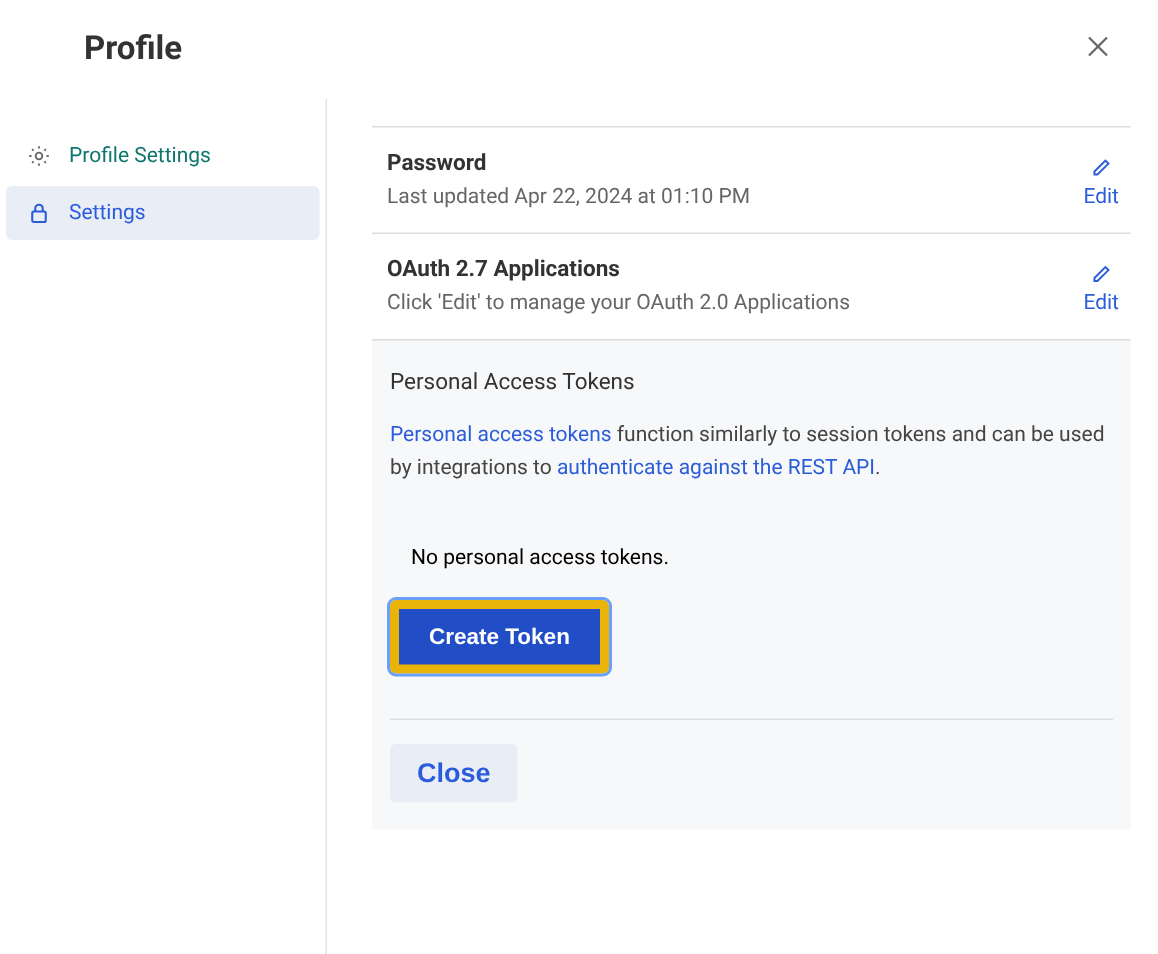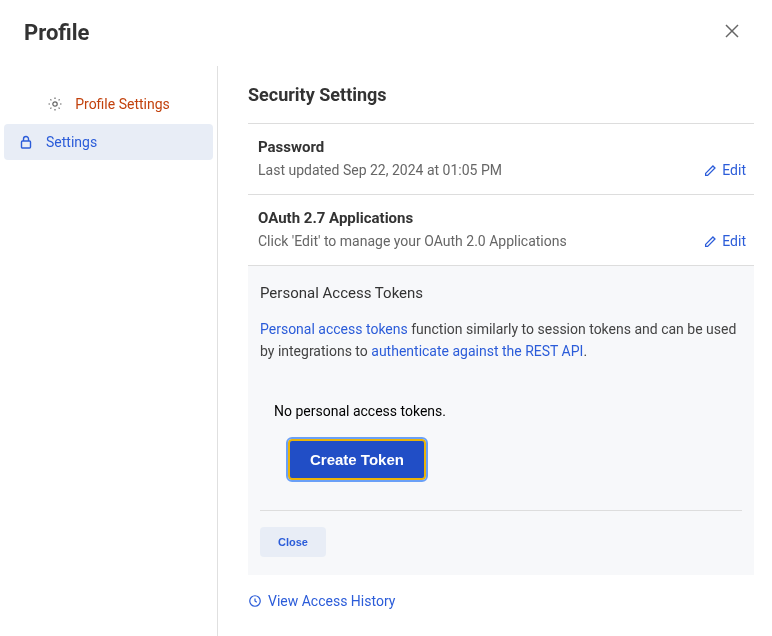--- a/index.html
+++ b/index.html
@@ -18,20 +18,21 @@
     .header {
       display: flex;
       justify-content: space-between;
       align-items: center;
       padding: 18px 24px 20px 24px;
     }
     .header-title {
       font-size: 22px;
       font-weight: 700;
       color: #333;
+      margin-left: 32px;
     }
     .close-x {
       font-size: 20px;
       color: #666;
       cursor: pointer;
       padding: 4px 8px;
       line-height: 1;
     }
     .content {
       display: flex;
@@ -50,22 +51,21 @@
       border-radius: 4px;
       cursor: pointer;
       font-size: 14px;
       gap: 12px;
     }
     .sidebar-item.active {
       background: #e8edf6;
       color: #2b5cd9;
     }
     .sidebar-item:not(.active) {
-      color: #c2410c;
-      justify-content: center;
+      color: #0f766e;
     }
     .sidebar-icon {
       width: 16px;
       height: 16px;
       flex-shrink: 0;
     }
     .main {
       flex: 1;
       padding: 18px 18px 0 30px;
       overflow-y: auto;
@@ -96,20 +96,21 @@
       color: #666;
     }
     .edit-link {
       display: flex;
       align-items: center;
       gap: 5px;
       color: #2b5cd9;
       font-size: 14px;
       cursor: pointer;
       padding-right: 8px;
+      flex-direction: column;
     }
     .pat-panel {
       background: #f7f8fa;
       border: none;
       border-top: 1px solid #ddd;
       padding: 18px 12px 18px 12px;
     }
     .pat-title {
       font-size: 15px;
       font-weight: 400;
@@ -127,41 +128,40 @@
       cursor: pointer;
     }
     .pat-empty {
       font-size: 14px;
       color: #000000;
       padding: 12px 14px 20px 14px;
     }
     .btn-primary {
       background: #214ec6;
       color: #fff;
-      border: 2px solid #eab308;
+      border: 6px solid #eab308;
       outline: 2px solid #6aa0f7;
       outline-offset: 0;
       border-radius: 4px;
       padding: 10px 20px;
       font-size: 15px;
       font-weight: 700;
       cursor: pointer;
-      margin-left: 28px;
     }
     .divider {
       border-top: 1px solid #ddd;
       margin: 30px 0 16px 0;
     }
     .btn-secondary {
       background: #e8edf6;
       color: #2b5cd9;
       border: none;
       border-radius: 4px;
       padding: 9px 18px;
-      font-size: 11px;
+      font-size: 18px;
       font-weight: 600;
       cursor: pointer;
     }
     .footer-links {
       display: flex;
       gap: 22px;
       padding: 18px 0 12px 0;
       font-size: 14px;
     }
     .footer-link {
@@ -204,27 +204,26 @@
         <svg width="16" height="16" viewBox="0 0 16 16" fill="none" stroke="#2b5cd9" stroke-width="1.4">
           <rect x="3.5" y="7" width="9" height="7" rx="1"></rect>
           <path d="M5.5 7V5a2.5 2.5 0 015 0v2"></path>
         </svg>
       </span>
       <span>Settings</span>
     </div>
   </div>
 
   <div class="main">
-    <div class="page-title">Security Settings</div>
 
     <div class="section">
       <div class="section-row">
         <div>
           <div class="section-title">Password</div>
-          <div class="section-sub">Last updated Sep 22, 2024 at 01:05 PM</div>
+          <div class="section-sub">Last updated Apr 22, 2024 at 01:10 PM</div>
         </div>
         <div class="edit-link">
           <svg width="13" height="13" viewBox="0 0 16 16" fill="none" stroke="#2b5cd9" stroke-width="1.6">
             <path d="M2 11.5L11 2.5l2.5 2.5L4.5 14 2 14z"></path>
           </svg>
           <span>Edit</span>
         </div>
       </div>
     </div>
 
@@ -248,23 +247,16 @@
       <div class="pat-desc">
         <span class="link">Personal access tokens</span><span> function similarly to session tokens and can be used by integrations to </span><span class="link">authenticate against the REST API</span><span>.</span>
       </div>
       <div class="pat-empty">No personal access tokens.</div>
       <button class="btn-primary">Create Token</button>
       <div class="divider"></div>
       <button class="btn-secondary">Close</button>
     </div>
 
     <div class="footer-links">
-      <div class="footer-link">
-        <svg class="clock-icon-svg" width="14" height="14" viewBox="0 0 16 16" fill="none" stroke="#2b5cd9" stroke-width="1.4">
-          <circle cx="8" cy="8" r="6"></circle>
-          <path d="M8 5v3l2 1.5"></path>
-        </svg>
-        <span>View Access History</span>
-      </div>
     </div>
 
   </div>
 </div>
 
 </body></html>

